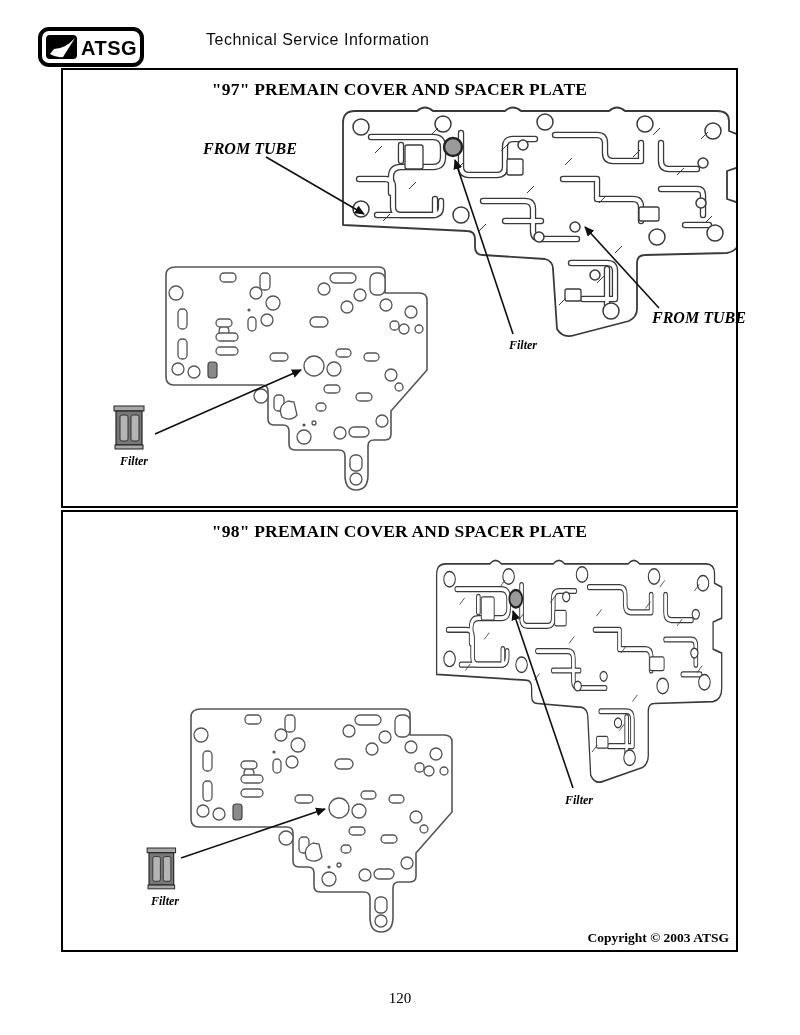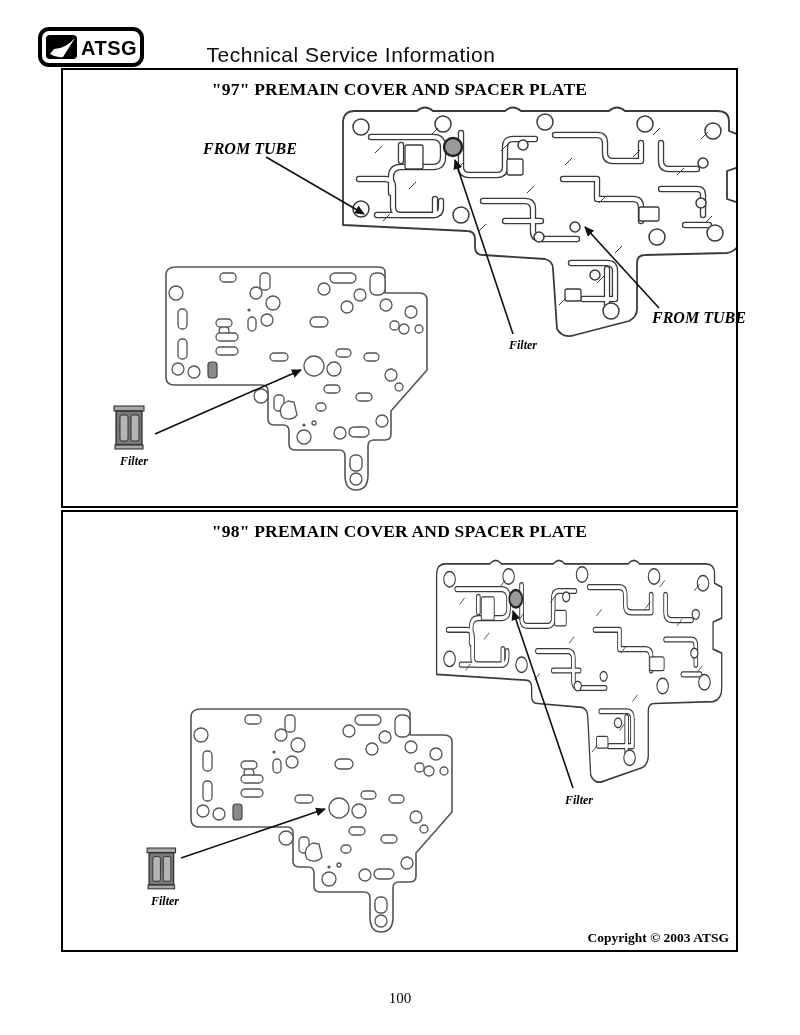--- a/index.html
+++ b/index.html
@@ -1,23 +1,23 @@
 <!DOCTYPE html>
 <html style="--line: #3a3a3a; --plate-line: #555555; --filter-dot: #9a9a9a; --ink: #000000;"><head>
 <meta charset="utf-8">
 <style>
   html,body{margin:0;padding:0;background:#fff;}
   .page{position:relative;width:800px;height:1035px;background:#fff;overflow:hidden;
         font-family:"Liberation Serif",serif;color:#000;}
 
   
   .logo-svg{position:absolute;left:38px;top:27px;}
-  .hdr-title{position:absolute;left:206px;top:31px;width:290px;text-align:center;
-             font-family:"Liberation Sans",sans-serif;font-size:21px;color:#0d0d0d;
-             letter-spacing:.5px;white-space:nowrap;margin-top:12px;}
+  .hdr-title{position:absolute;left:206px;top:31px;width:290px;
+             font-family:"Liberation Sans",sans-serif;font-size:16px;color:#0d0d0d;
+             letter-spacing:.5px;white-space:nowrap;}
 
   
   .panel{position:absolute;left:61px;width:677px;border:2px solid #000;background:#fff;box-sizing:border-box;}
   .p97{top:68px;height:440px;}
   .p98{top:510px;height:442px;}
   .panel-title{position:absolute;left:0;right:0;top:9px;text-align:center;
                font-weight:bold;font-size:17.5px;letter-spacing:.2px;white-space:nowrap;}
   .diagram{position:absolute;left:0;top:0;}
 
   
@@ -224,15 +224,15 @@
       </g>
       <line class="arrow-line" x1="510" y1="276" x2="450" y2="99" marker-end="url(#ah2)"></line>
       <line class="arrow-line" x1="118" y1="346" x2="262" y2="297" marker-end="url(#ah2)"></line>
     </svg>
     <div class="panel-title">"98" PREMAIN COVER AND SPACER PLATE</div>
     <div class="lbl lbl-filter" style="left:502px;top:281px;">Filter</div>
     <div class="lbl lbl-filter" style="left:88px;top:382px;">Filter</div>
     <div class="copyright">Copyright © 2003 ATSG</div>
   </div>
 
-  <div class="foot f-page">100</div>
+  <div class="foot f-page">120</div>
 
 </div>
 
 </body></html>

